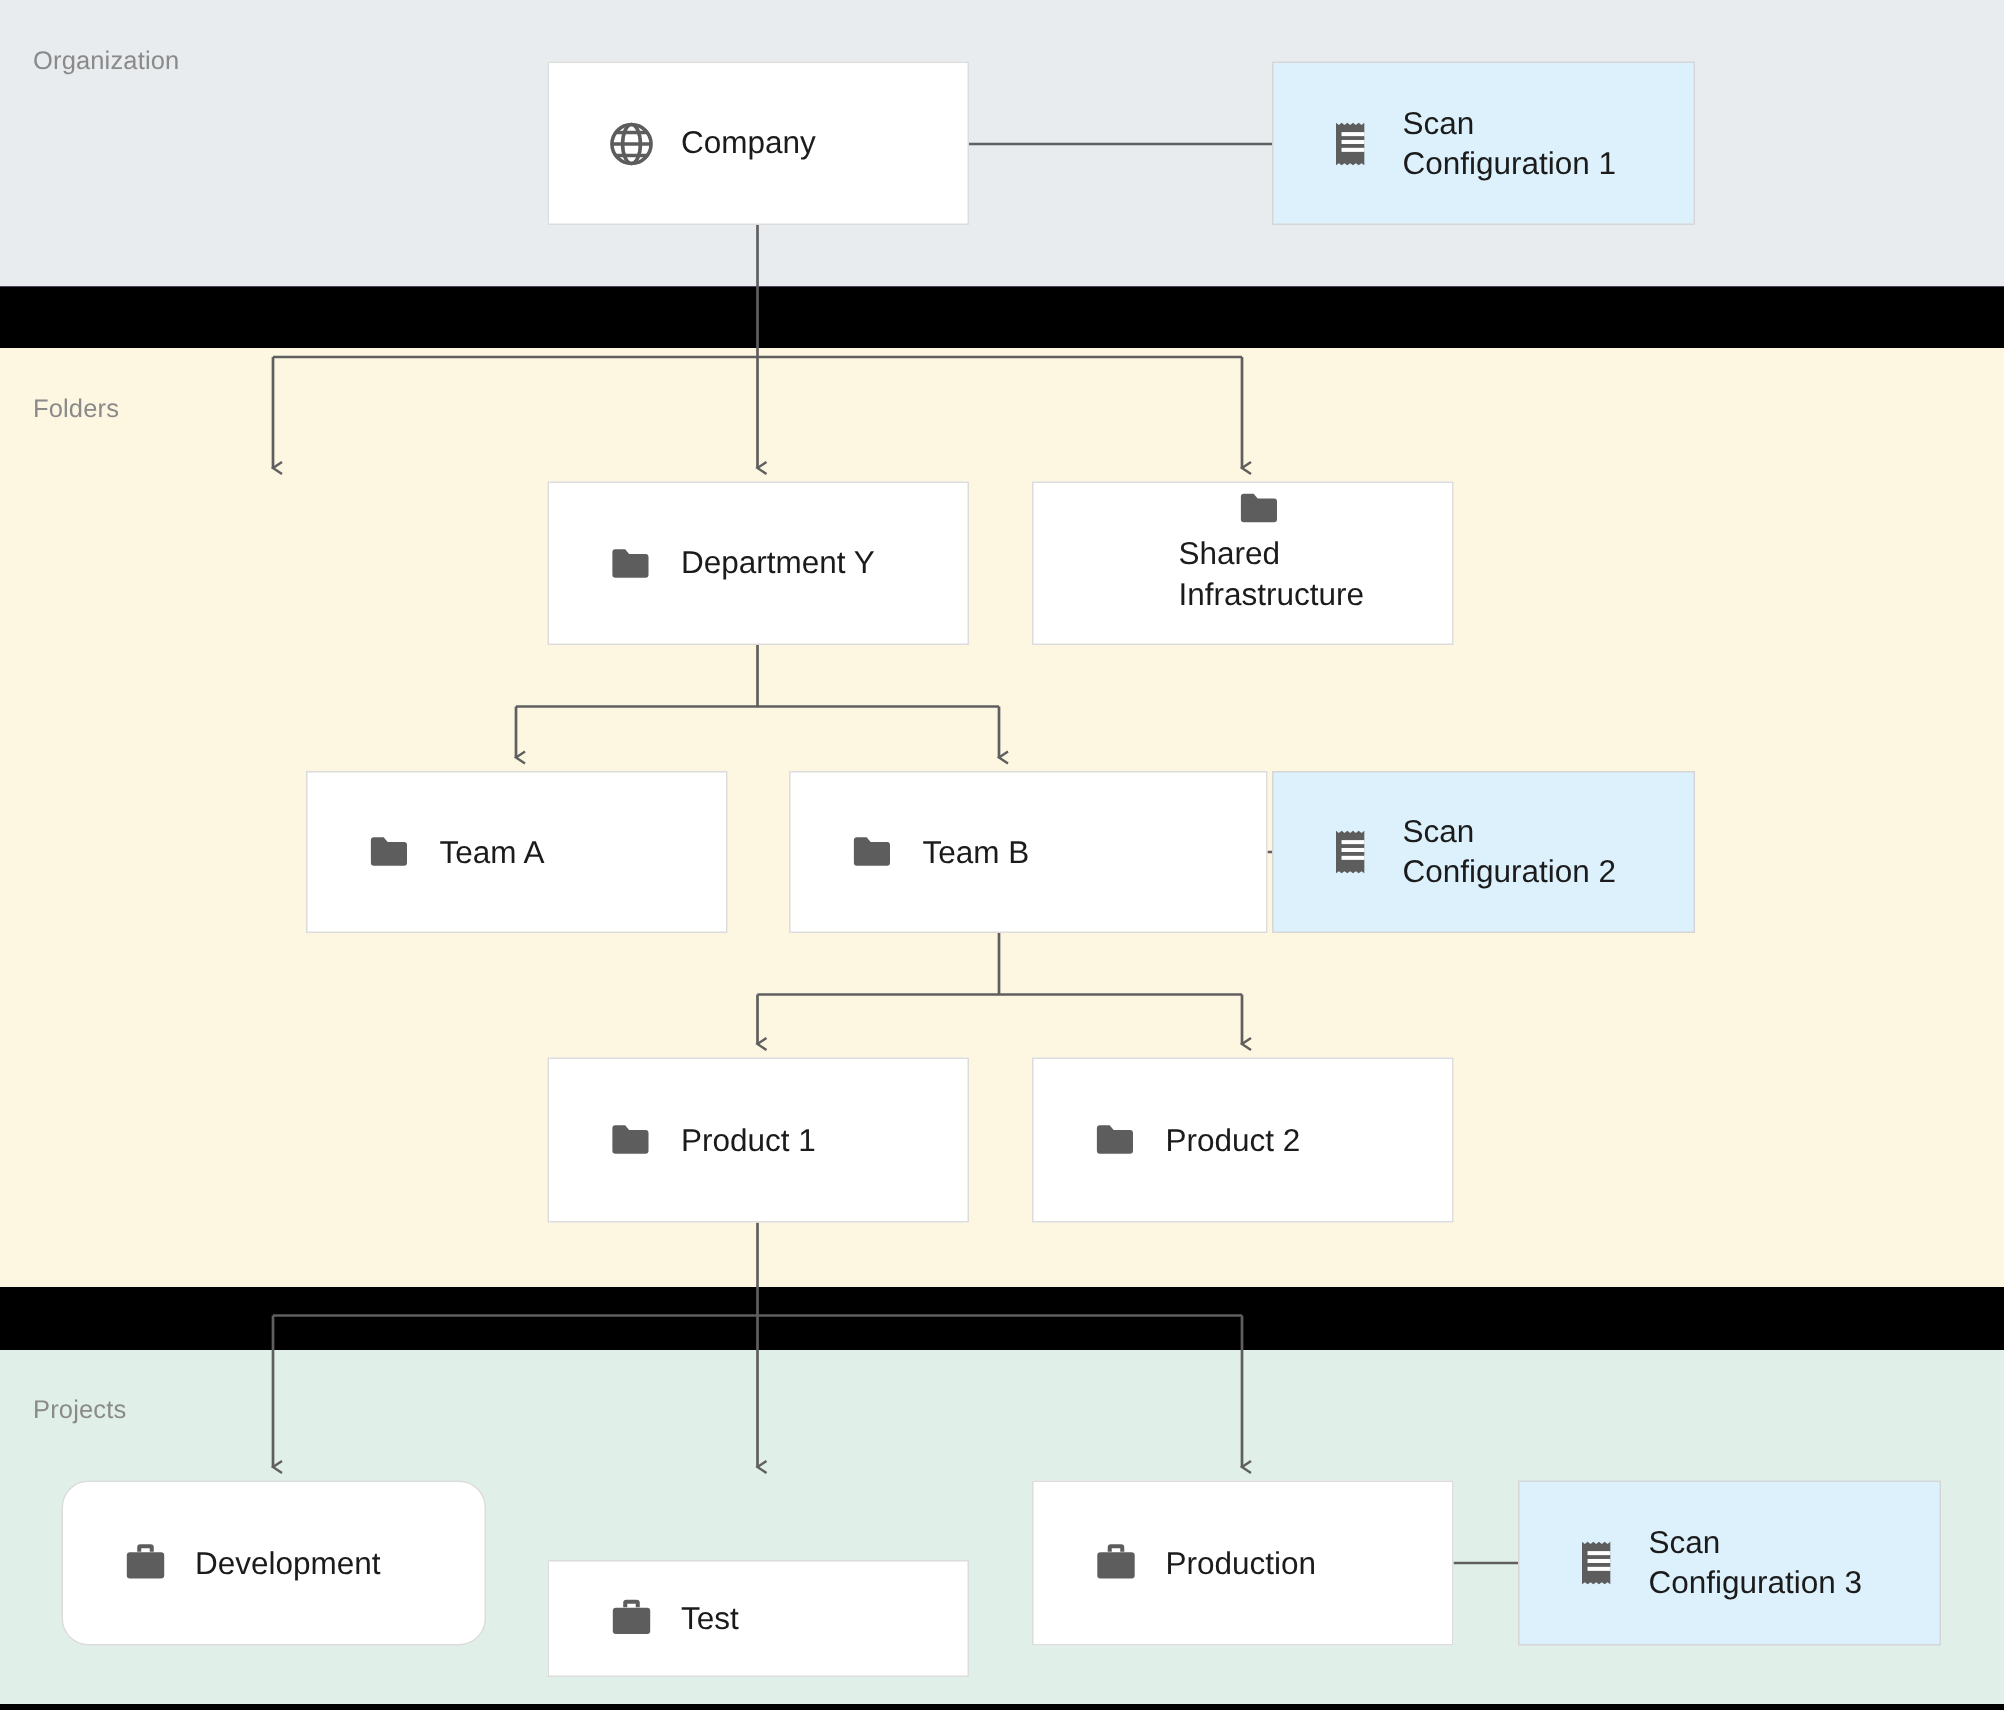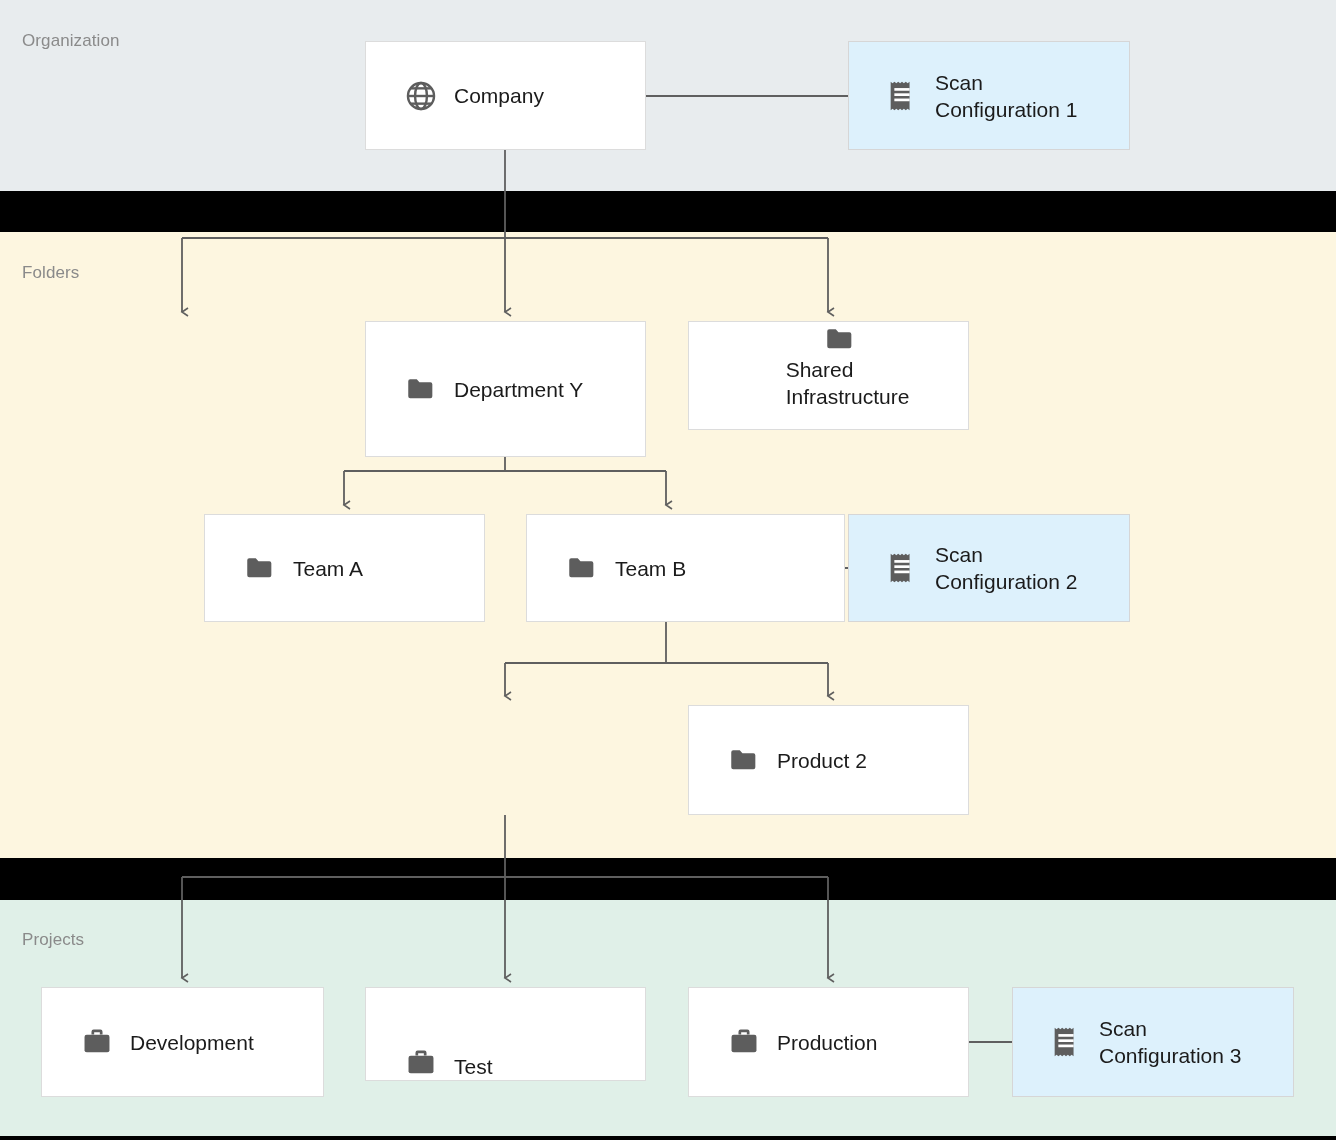--- a/index.html
+++ b/index.html
@@ -152,21 +152,21 @@
         <rect x="6.6" y="6.4" width="10.8" height="1.9" fill="#ffffff"></rect>
         <rect x="6.6" y="10.1" width="10.8" height="1.9" fill="#ffffff"></rect>
         <rect x="6.6" y="13.8" width="10.8" height="1.9" fill="#ffffff"></rect>
       </svg>
     </span>
     <span class="lbl">Scan
 Configuration 1</span>
   </div>
 
 
-  <div class="node" style="left:365px; top:321px; width:281px; height:136px;">
+  <div class="node" style="left:365px; top:321px; width:281px; height:109px;">
     <span class="ico">
       <svg width="34" height="34" viewBox="0 0 24 24">
         <path fill="#5d5d5d" d="M3 6.5 a1.4 1.4 0 0 1 1.4 -1.4 h4.6 l1.9 2.2 h7.7 a1.4 1.4 0 0 1 1.4 1.4 v8.4 a1.4 1.4 0 0 1 -1.4 1.4 H4.4 A1.4 1.4 0 0 1 3 17.1 Z"></path>
       </svg>
     </span>
     <span class="lbl">Department Y</span>
   </div>
 
   <div class="node" style="left:688px; top:321px; width:281px; height:109px;flex-direction:column;">
     <span class="ico">
@@ -202,41 +202,49 @@
         <path fill="#5d5d5d" d="M4 2 l1.33 1 l1.34 -1 l1.33 1 l1.33 -1 l1.34 1 l1.33 -1 l1.33 1 l1.34 -1 l1.33 1 l1.33 -1 v20 l-1.33 -1 l-1.33 1 l-1.34 -1 l-1.33 1 l-1.33 -1 l-1.34 1 l-1.33 -1 l-1.33 1 l-1.34 -1 L4 22 Z"></path>
         <rect x="6.6" y="6.4" width="10.8" height="1.9" fill="#ffffff"></rect>
         <rect x="6.6" y="10.1" width="10.8" height="1.9" fill="#ffffff"></rect>
         <rect x="6.6" y="13.8" width="10.8" height="1.9" fill="#ffffff"></rect>
       </svg>
     </span>
     <span class="lbl">Scan
 Configuration 2</span>
   </div>
 
+  <div class="node" style="left:365px; top:705px; width:281px; height:110px;">
+    <span class="ico">
+      <svg width="34" height="34" viewBox="0 0 24 24">
+        <path fill="#5d5d5d" d="M3 6.5 a1.4 1.4 0 0 1 1.4 -1.4 h4.6 l1.9 2.2 h7.7 a1.4 1.4 0 0 1 1.4 1.4 v8.4 a1.4 1.4 0 0 1 -1.4 1.4 H4.4 A1.4 1.4 0 0 1 3 17.1 Z"></path>
+      </svg>
+    </span>
+    <span class="lbl">Product 1</span>
+  </div>
 
   <div class="node" style="left:688px; top:705px; width:281px; height:110px;">
     <span class="ico">
       <svg width="34" height="34" viewBox="0 0 24 24">
         <path fill="#5d5d5d" d="M3 6.5 a1.4 1.4 0 0 1 1.4 -1.4 h4.6 l1.9 2.2 h7.7 a1.4 1.4 0 0 1 1.4 1.4 v8.4 a1.4 1.4 0 0 1 -1.4 1.4 H4.4 A1.4 1.4 0 0 1 3 17.1 Z"></path>
       </svg>
     </span>
     <span class="lbl">Product 2</span>
   </div>
 
-  <div class="node" style="left:41px; top:987px; width:283px; height:110px;">
+  <div class="node" style="left:41px; top:987px; width:283px; height:110px;border-radius:18px;">
     <span class="ico">
       <svg width="34" height="34" viewBox="0 0 24 24">
         <path fill="#5d5d5d" d="M9.6 3.2 h4.8 a1.5 1.5 0 0 1 1.5 1.5 v2 h-1.9 v-1.6 h-4 v1.6 h-1.9 v-2 a1.5 1.5 0 0 1 1.5 -1.5 Z"></path>
         <rect x="3.2" y="6.9" width="17.6" height="12.4" rx="1.5" fill="#5d5d5d"></rect>
       </svg>
     </span>
     <span class="lbl">Development</span>
   </div>
 
-  <div class="node" style="left:365px; top:987px; width:281px; height:94px;align-items:flex-end;">
+  <div class="node" style="left:365px; top:1040px; width:281px; height:78px;">
     <span class="ico">
       <svg width="34" height="34" viewBox="0 0 24 24">
         <path fill="#5d5d5d" d="M9.6 3.2 h4.8 a1.5 1.5 0 0 1 1.5 1.5 v2 h-1.9 v-1.6 h-4 v1.6 h-1.9 v-2 a1.5 1.5 0 0 1 1.5 -1.5 Z"></path>
         <rect x="3.2" y="6.9" width="17.6" height="12.4" rx="1.5" fill="#5d5d5d"></rect>
       </svg>
     </span>
     <span class="lbl">Test</span>
   </div>
 
   <div class="node" style="left:688px; top:987px; width:281px; height:110px;">

